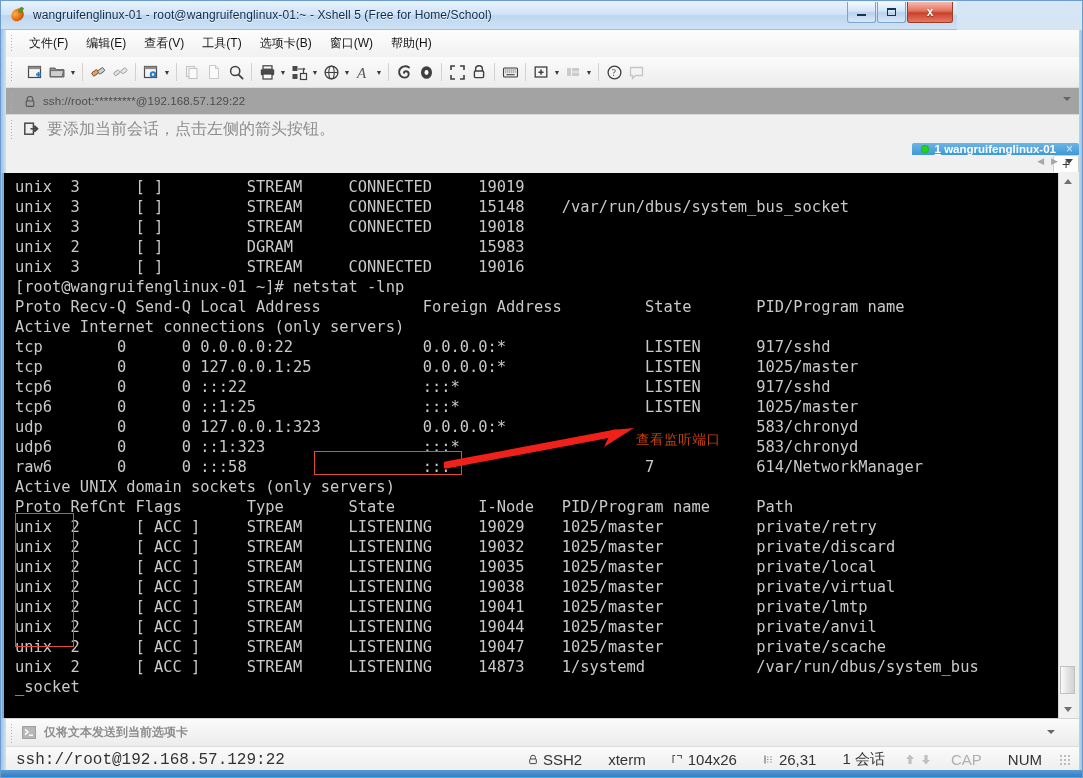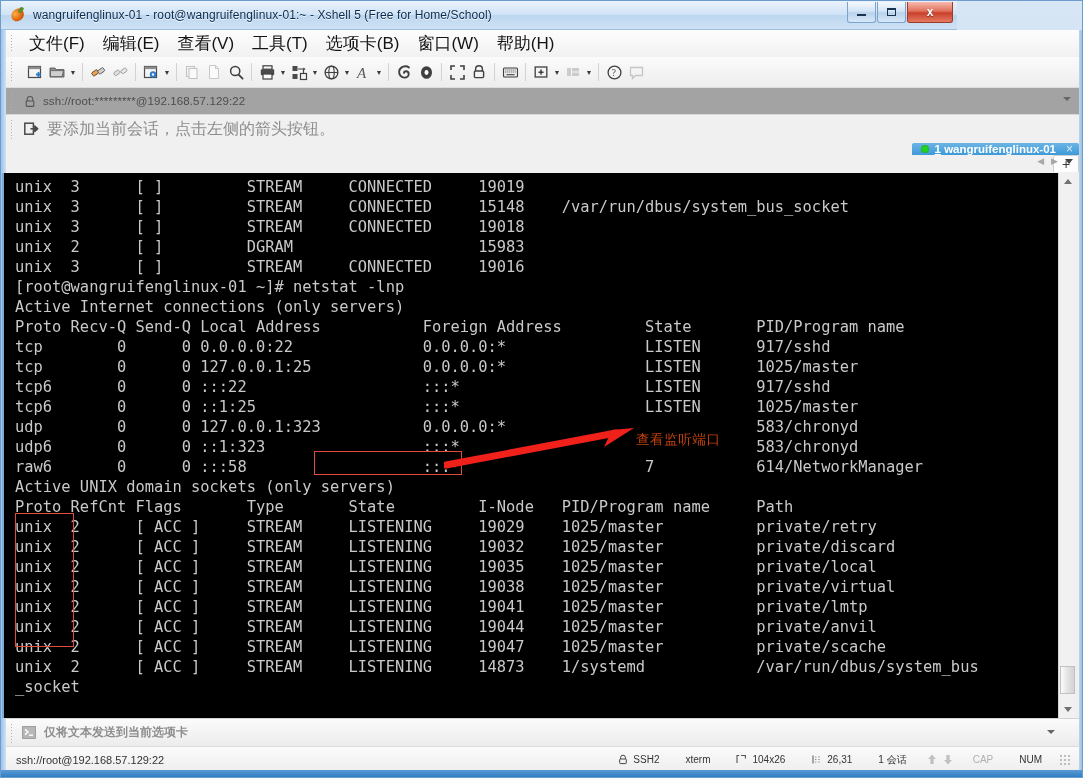--- a/index.html
+++ b/index.html
@@ -127,21 +127,21 @@
   }
   .menubar::before {
     content: "";
     position: absolute;
     left: 4px; top: 4px;
     width: 3px; height: 19px;
     background-image: radial-gradient(#b0b0b0 40%, transparent 41%);
     background-size: 3px 3px;
   }
   .menu-item {
-    font-size: 17px;
+    font-size: 12px;
     color: #141414;
     padding: 3px 9px;
     white-space: nowrap;
     cursor: default;
   }
 
   
   .toolbar {
     height: 30px;
     background: linear-gradient(180deg, #fbfbfb 0%, #ededed 100%);
@@ -442,33 +442,34 @@
     left: 5px; top: 745px;
     width: 1073px;
     height: 26px;
     background: linear-gradient(180deg, #fafafa 0%, #eeeeee 100%);
     border-top: 1px solid #dcdcdc;
     display: flex;
     align-items: center;
     box-sizing: border-box;
   }
   .sb-left {
-    font-size: 11px;
+    font-size: 16px;
     color: #333333;
     padding-left: 10px;
+    font-family: Liberation Mono, monospace;
   }
   .sb-right {
     margin-left: auto;
     display: flex;
     align-items: center;
     gap: 0px;
     padding-right: 8px;
   }
   .sb-cell {
-    font-size: 10px;
+    font-size: 15px;
     color: #333333;
     padding: 0 13px;
     display: flex;
     align-items: center;
     gap: 5px;
     white-space: nowrap;
   }
   .sb-cell.dim { color: #b0b0b0; }
   .sb-arrows { display: flex; gap: 4px; padding: 0 6px; }
   .sb-grip {
@@ -739,22 +740,22 @@
   </div>
 
   <div class="terminal-wrap">
     <div class="terminal" id="terminal">
         <div class="term-line">unix  3      [ ]         STREAM     CONNECTED     19019</div>
         <div class="term-line">unix  3      [ ]         STREAM     CONNECTED     15148    /var/run/dbus/system_bus_socket</div>
         <div class="term-line">unix  3      [ ]         STREAM     CONNECTED     19018</div>
         <div class="term-line">unix  2      [ ]         DGRAM                    15983</div>
         <div class="term-line">unix  3      [ ]         STREAM     CONNECTED     19016</div>
         <div class="term-line">[root@wangruifenglinux-01 ~]# netstat -lnp</div>
+        <div class="term-line">Proto Recv-Q Send-Q Local Address           Foreign Address         State       PID/Program name</div>
         <div class="term-line">Active Internet connections (only servers)</div>
-        <div class="term-line">Proto Recv-Q Send-Q Local Address           Foreign Address         State       PID/Program name</div>
         <div class="term-line">tcp        0      0 0.0.0.0:22              0.0.0.0:*               LISTEN      917/sshd</div>
         <div class="term-line">tcp        0      0 127.0.0.1:25            0.0.0.0:*               LISTEN      1025/master</div>
         <div class="term-line">tcp6       0      0 :::22                   :::*                    LISTEN      917/sshd</div>
         <div class="term-line">tcp6       0      0 ::1:25                  :::*                    LISTEN      1025/master</div>
         <div class="term-line">udp        0      0 127.0.0.1:323           0.0.0.0:*                           583/chronyd</div>
         <div class="term-line">udp6       0      0 ::1:323                 :::*                                583/chronyd</div>
         <div class="term-line">raw6       0      0 :::58                   :::*                    7           614/NetworkManager</div>
         <div class="term-line">Active UNIX domain sockets (only servers)</div>
         <div class="term-line">Proto RefCnt Flags       Type       State         I-Node   PID/Program name     Path</div>
         <div class="term-line">unix  2      [ ACC ]     STREAM     LISTENING     19029    1025/master          private/retry</div>

